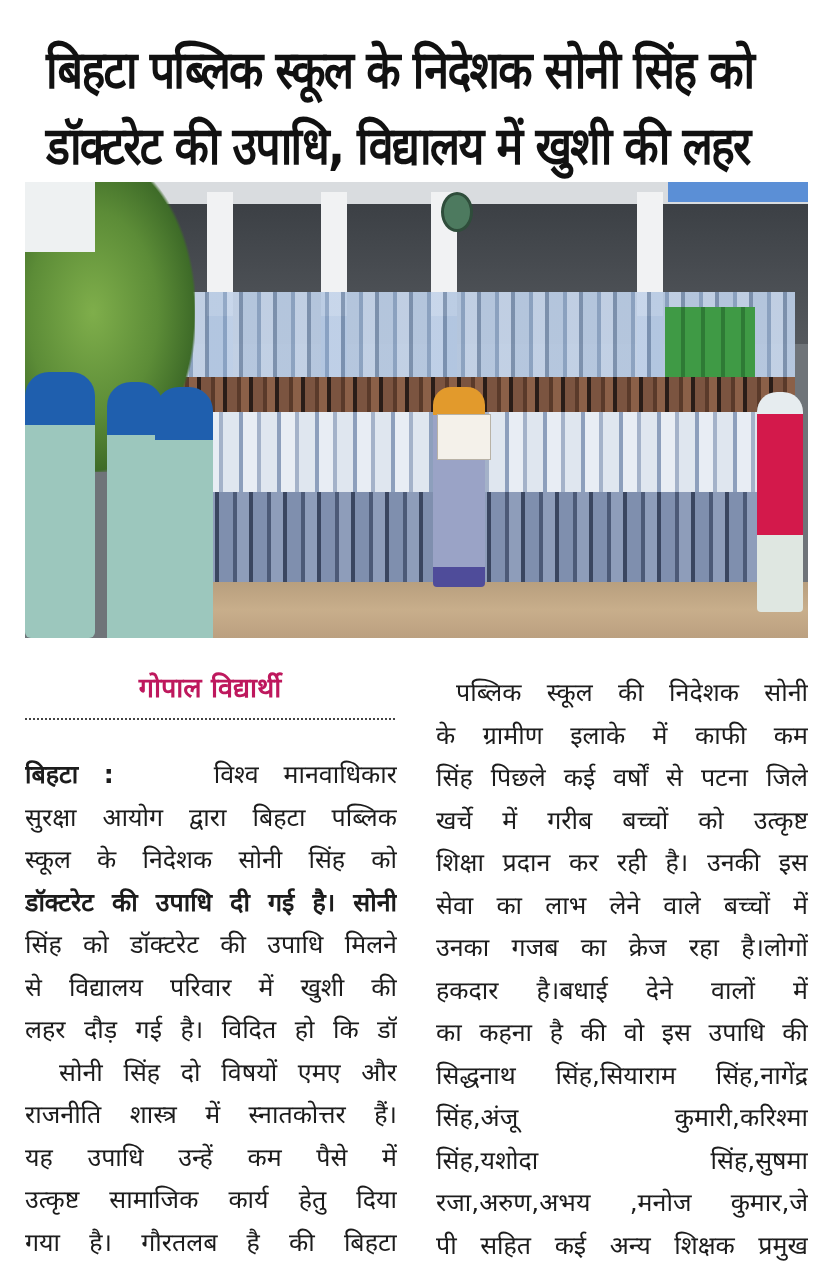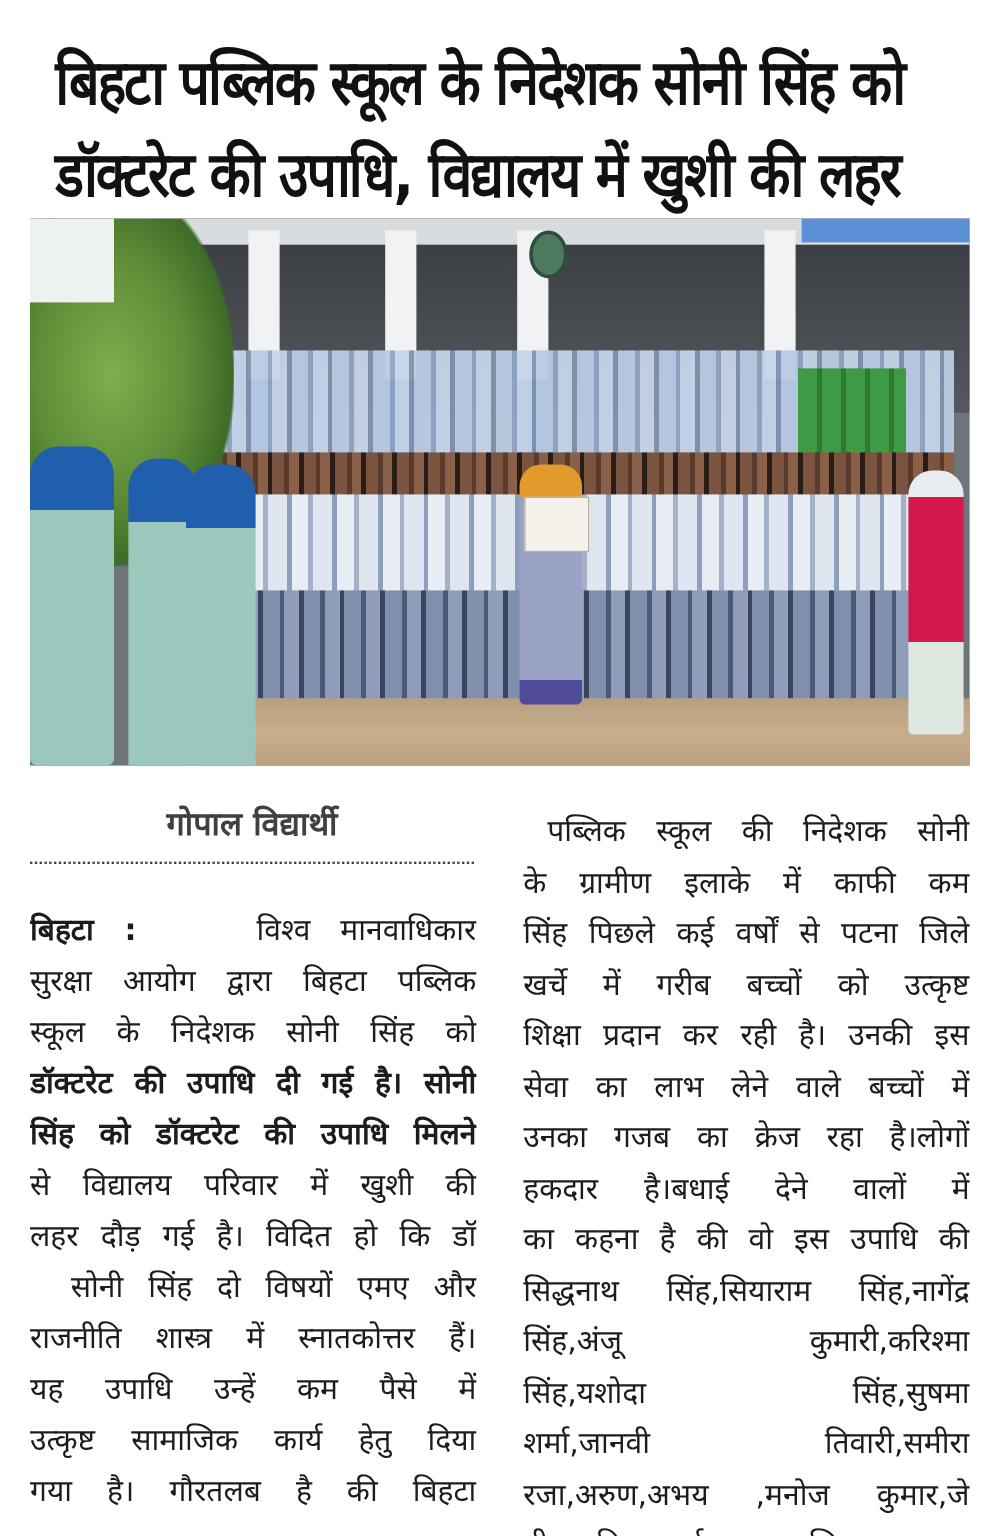--- a/index.html
+++ b/index.html
@@ -22,21 +22,21 @@
   .crowd-faces { position: absolute; left: 150px; top: 195px; width: 620px; height: 40px; background: repeating-linear-gradient(90deg, #7b5440 0 10px, #5a3a2a 10px 14px, #8b6048 14px 22px, #2a1d18 22px 26px); }
   .crowd-front { position: absolute; left: 160px; top: 230px; width: 600px; height: 170px; background:
       repeating-linear-gradient(90deg, #dfe6ef 0 16px, #8d9fbc 16px 20px, #e8edf4 20px 34px, #a4b2c9 34px 38px); }
   .crowd-pants { position: absolute; left: 160px; top: 310px; width: 600px; height: 90px; background: repeating-linear-gradient(90deg, #7f8fae 0 14px, #4c5a77 14px 18px, #8e9dba 18px 30px, #3a4660 30px 34px); }
   .director { position: absolute; left: 408px; top: 205px; width: 52px; height: 200px; background: linear-gradient(#e29a2c 0 14%, #9aa3c6 14% 90%, #4f4c9a 90% 100%); border-radius: 18px 18px 4px 4px; }
   .certificate { position: absolute; left: 412px; top: 232px; width: 52px; height: 44px; background: #f4f1ea; border: 1px solid #b8b2a6; }
   .teacher { position: absolute; top: 190px; height: 266px; background: linear-gradient(#1f5fae 0 20%, #9cc7bd 20% 100%); border-radius: 24px 24px 6px 6px; }
   .teacher-right { position: absolute; left: 732px; top: 210px; width: 46px; height: 220px; background: linear-gradient(#e6ecef 0 10%, #d3194b 10% 65%, #dfe7e1 65% 100%); border-radius: 20px 20px 4px 4px; }
   .ground { position: absolute; left: 170px; top: 400px; width: 613px; height: 56px; background: linear-gradient(#b89f7e, #c8ae8b 50%, #bba080); }
 
-  .byline { position: absolute; left: 25px; top: 668px; width: 370px; text-align: center; font-weight: bold; font-size: 27px; line-height: 40px; color: #404040; }
+  .byline { position: absolute; left: 25px; top: 668px; width: 370px; text-align: center; font-weight: bold; font-size: 27px; line-height: 40px; color: #be185d; }
   .byline-rule { position: absolute; left: 25px; top: 718px; width: 370px; border-top: 2px dotted #444; }
 
   .column { position: absolute; top: 754px; width: 372px; font-family: "DejaVu Sans", sans-serif; font-size: 25px; line-height: 42.5px; color: #1c1c1c; }
   .col-left { left: 25px; top: 754px; }
   .col-right { left: 436px; top: 672px; width: 372px; }
   .line { display: block; white-space: nowrap; text-align: justify; text-align-last: justify; overflow: hidden; }
   .dateline { font-weight: bold; }
 </style>
 </head>
 <body>
@@ -72,21 +72,21 @@
 </div>
 
 <div class="byline">गोपाल विद्यार्थी</div>
 <div class="byline-rule"></div>
 
 <div class="column col-left">
   <span class="line" style="word-spacing: 0px;"><span class="dateline">बिहटा :</span>&nbsp;&nbsp;&nbsp;&nbsp;<span>विश्व मानवाधिकार</span></span>
   <span class="line" style="word-spacing: 0px;">सुरक्षा आयोग द्वारा बिहटा पब्लिक</span>
   <span class="line" style="word-spacing: 0px;">स्कूल के निदेशक सोनी सिंह को</span>
   <span class="line" style="word-spacing: 0px; font-weight: bold;">डॉक्टरेट की उपाधि दी गई है। सोनी</span>
-  <span class="line" style="word-spacing: 0px; font-weight: bold;">सिंह को डॉक्टरेट की उपाधि मिलने</span>
+  <span class="line" style="word-spacing: 0px;">सिंह को डॉक्टरेट की उपाधि मिलने</span>
   <span class="line" style="word-spacing: 0px;">से विद्यालय परिवार में खुशी की</span>
   <span class="line" style="word-spacing: 0px;">लहर दौड़ गई है। विदित हो कि डॉ</span>
   <span class="line" style="word-spacing: 0px; margin-left: 34px;">सोनी सिंह दो विषयों एमए और</span>
   <span class="line" style="word-spacing: 0px;">राजनीति शास्त्र में स्नातकोत्तर हैं।</span>
   <span class="line" style="word-spacing: 0px;">यह उपाधि उन्हें कम पैसे में</span>
   <span class="line" style="word-spacing: 0px;">उत्कृष्ट सामाजिक कार्य हेतु दिया</span>
   <span class="line" style="word-spacing: 0px;">गया है। गौरतलब है की बिहटा</span>
 </div>
 
 <div class="column col-right">
@@ -95,16 +95,15 @@
   <span class="line" style="word-spacing: 0px;">सिंह पिछले कई वर्षों से पटना जिले</span>
   <span class="line" style="word-spacing: 0px;">खर्चे में गरीब बच्चों को उत्कृष्ट</span>
   <span class="line" style="word-spacing: 0px;">शिक्षा प्रदान कर रही है। उनकी इस</span>
   <span class="line" style="word-spacing: 0px;">सेवा का लाभ लेने वाले बच्चों में</span>
   <span class="line" style="word-spacing: 0px;">उनका गजब का क्रेज रहा है।लोगों</span>
   <span class="line" style="word-spacing: 0px;">हकदार है।बधाई देने वालों में</span>
   <span class="line" style="word-spacing: 0px;">का कहना है की वो इस उपाधि की</span>
   <span class="line" style="word-spacing: 0px;">सिद्धनाथ सिंह,सियाराम सिंह,नागेंद्र</span>
   <span class="line" style="word-spacing: 0px;">सिंह,अंजू कुमारी,करिश्मा</span>
   <span class="line" style="word-spacing: 0px;">सिंह,यशोदा सिंह,सुषमा</span>
-  <span class="line" style="word-spacing: 0px;">शर्मा,जानवी तिवारी,समीरा</span>
   <span class="line" style="word-spacing: 0px;">रजा,अरुण,अभय ,मनोज कुमार,जे</span>
   <span class="line" style="word-spacing: 0px;">पी सहित कई अन्य शिक्षक प्रमुख</span>
 </div>
 
 </body></html>

